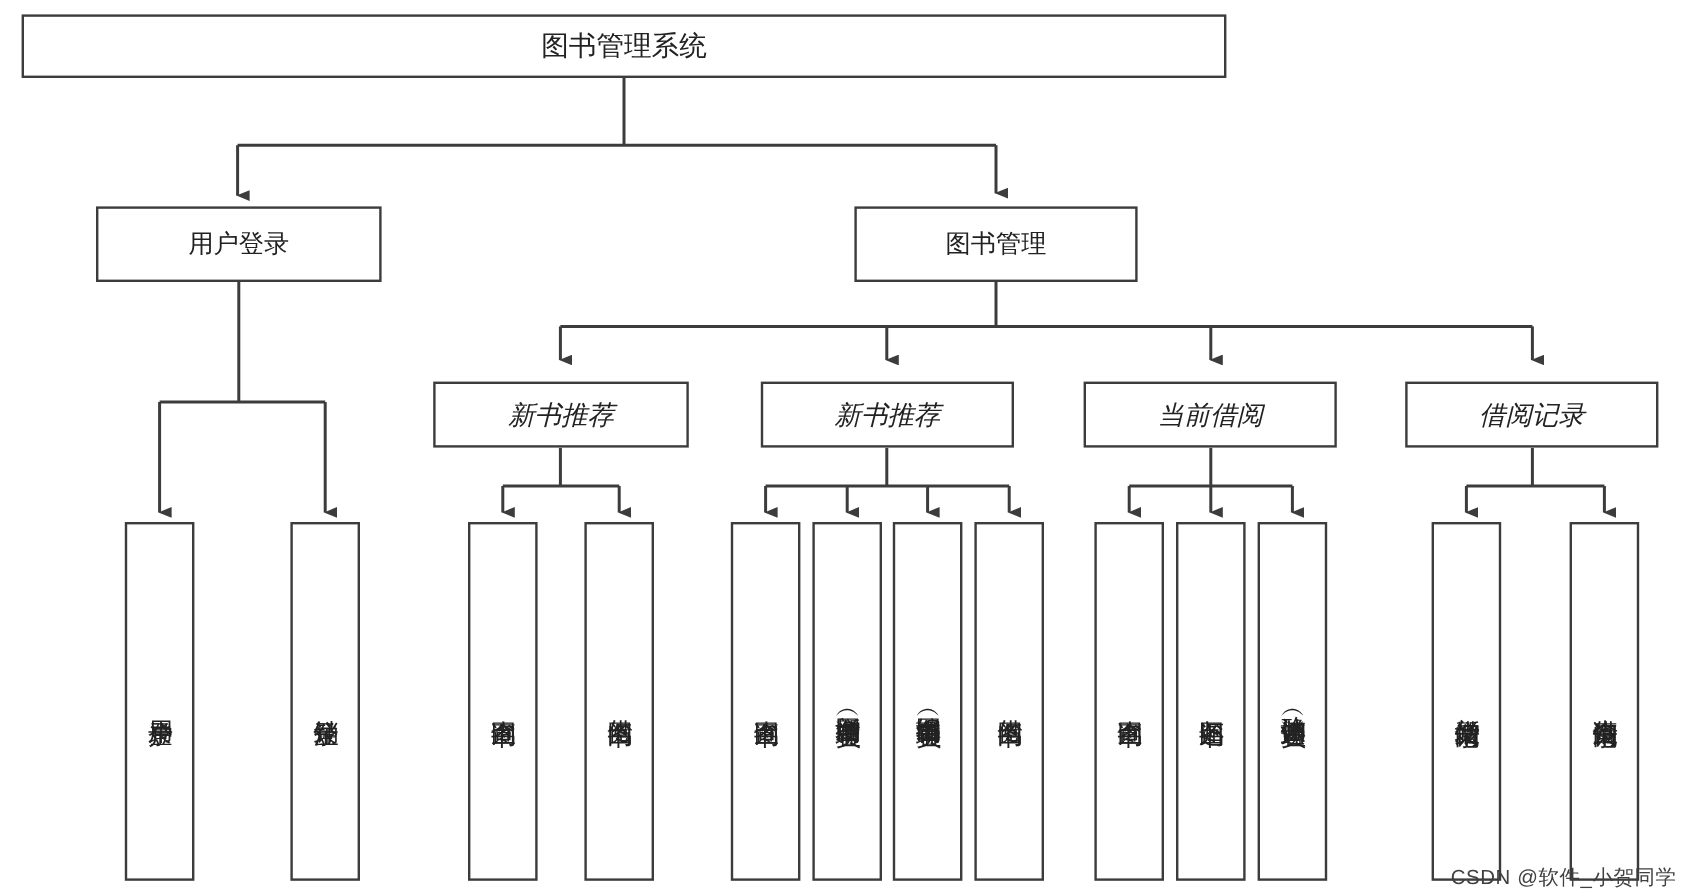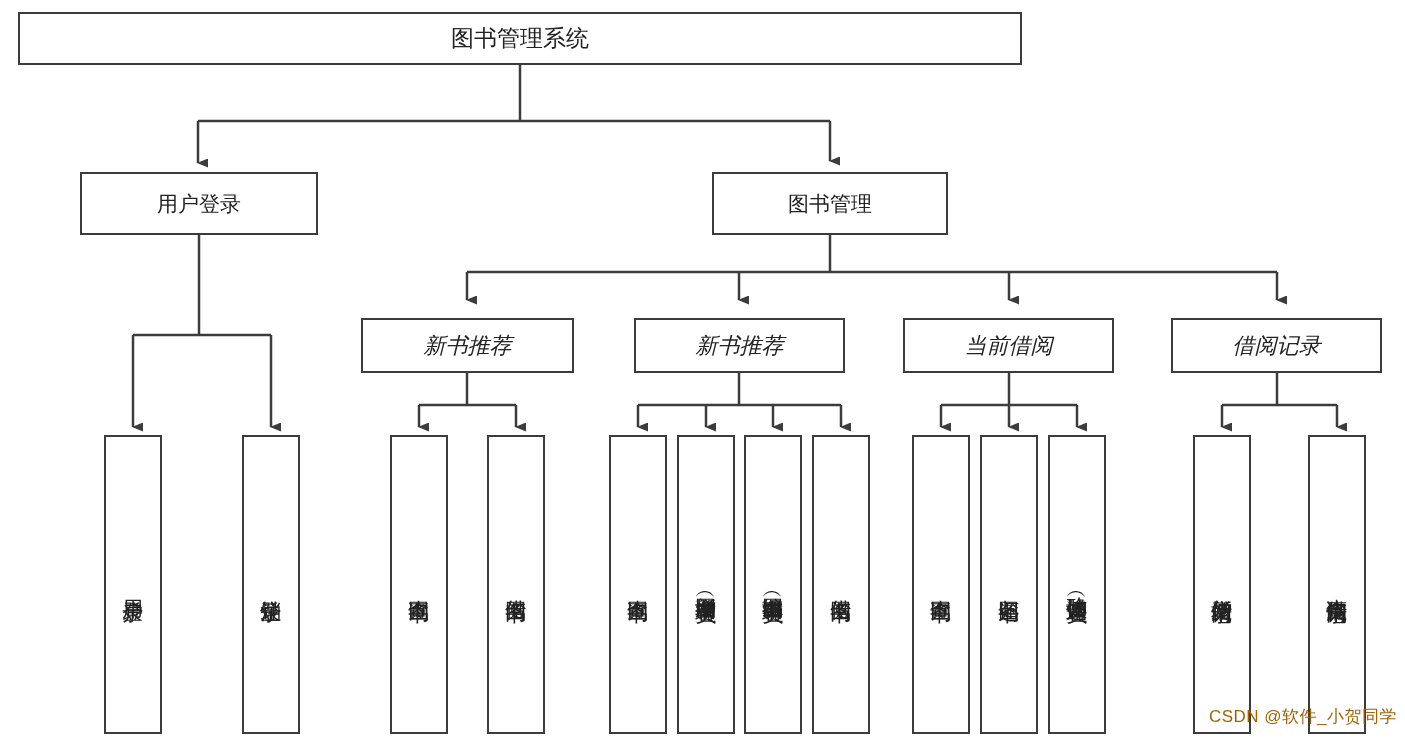--- a/index.html
+++ b/index.html
@@ -57,23 +57,23 @@
   .node.leaf .label {
     writing-mode: vertical-rl;
     text-orientation: upright;
     line-height: 1.12;
     letter-spacing: 1px;
     white-space: nowrap;
   }
   #watermark {
     position: absolute;
     right: 8px;
-    bottom: 19px;
+    bottom: 4px;
     font-size: 17px;
-    color: #a16207;
+    color: #404040;
     white-space: nowrap;
     letter-spacing: 0.5px;
   }
 </style>
 </head>
 <body>
 
 <div id="canvas">
 
   <svg class="wires" viewBox="0 0 1405 747" xmlns="http://www.w3.org/2000/svg">

